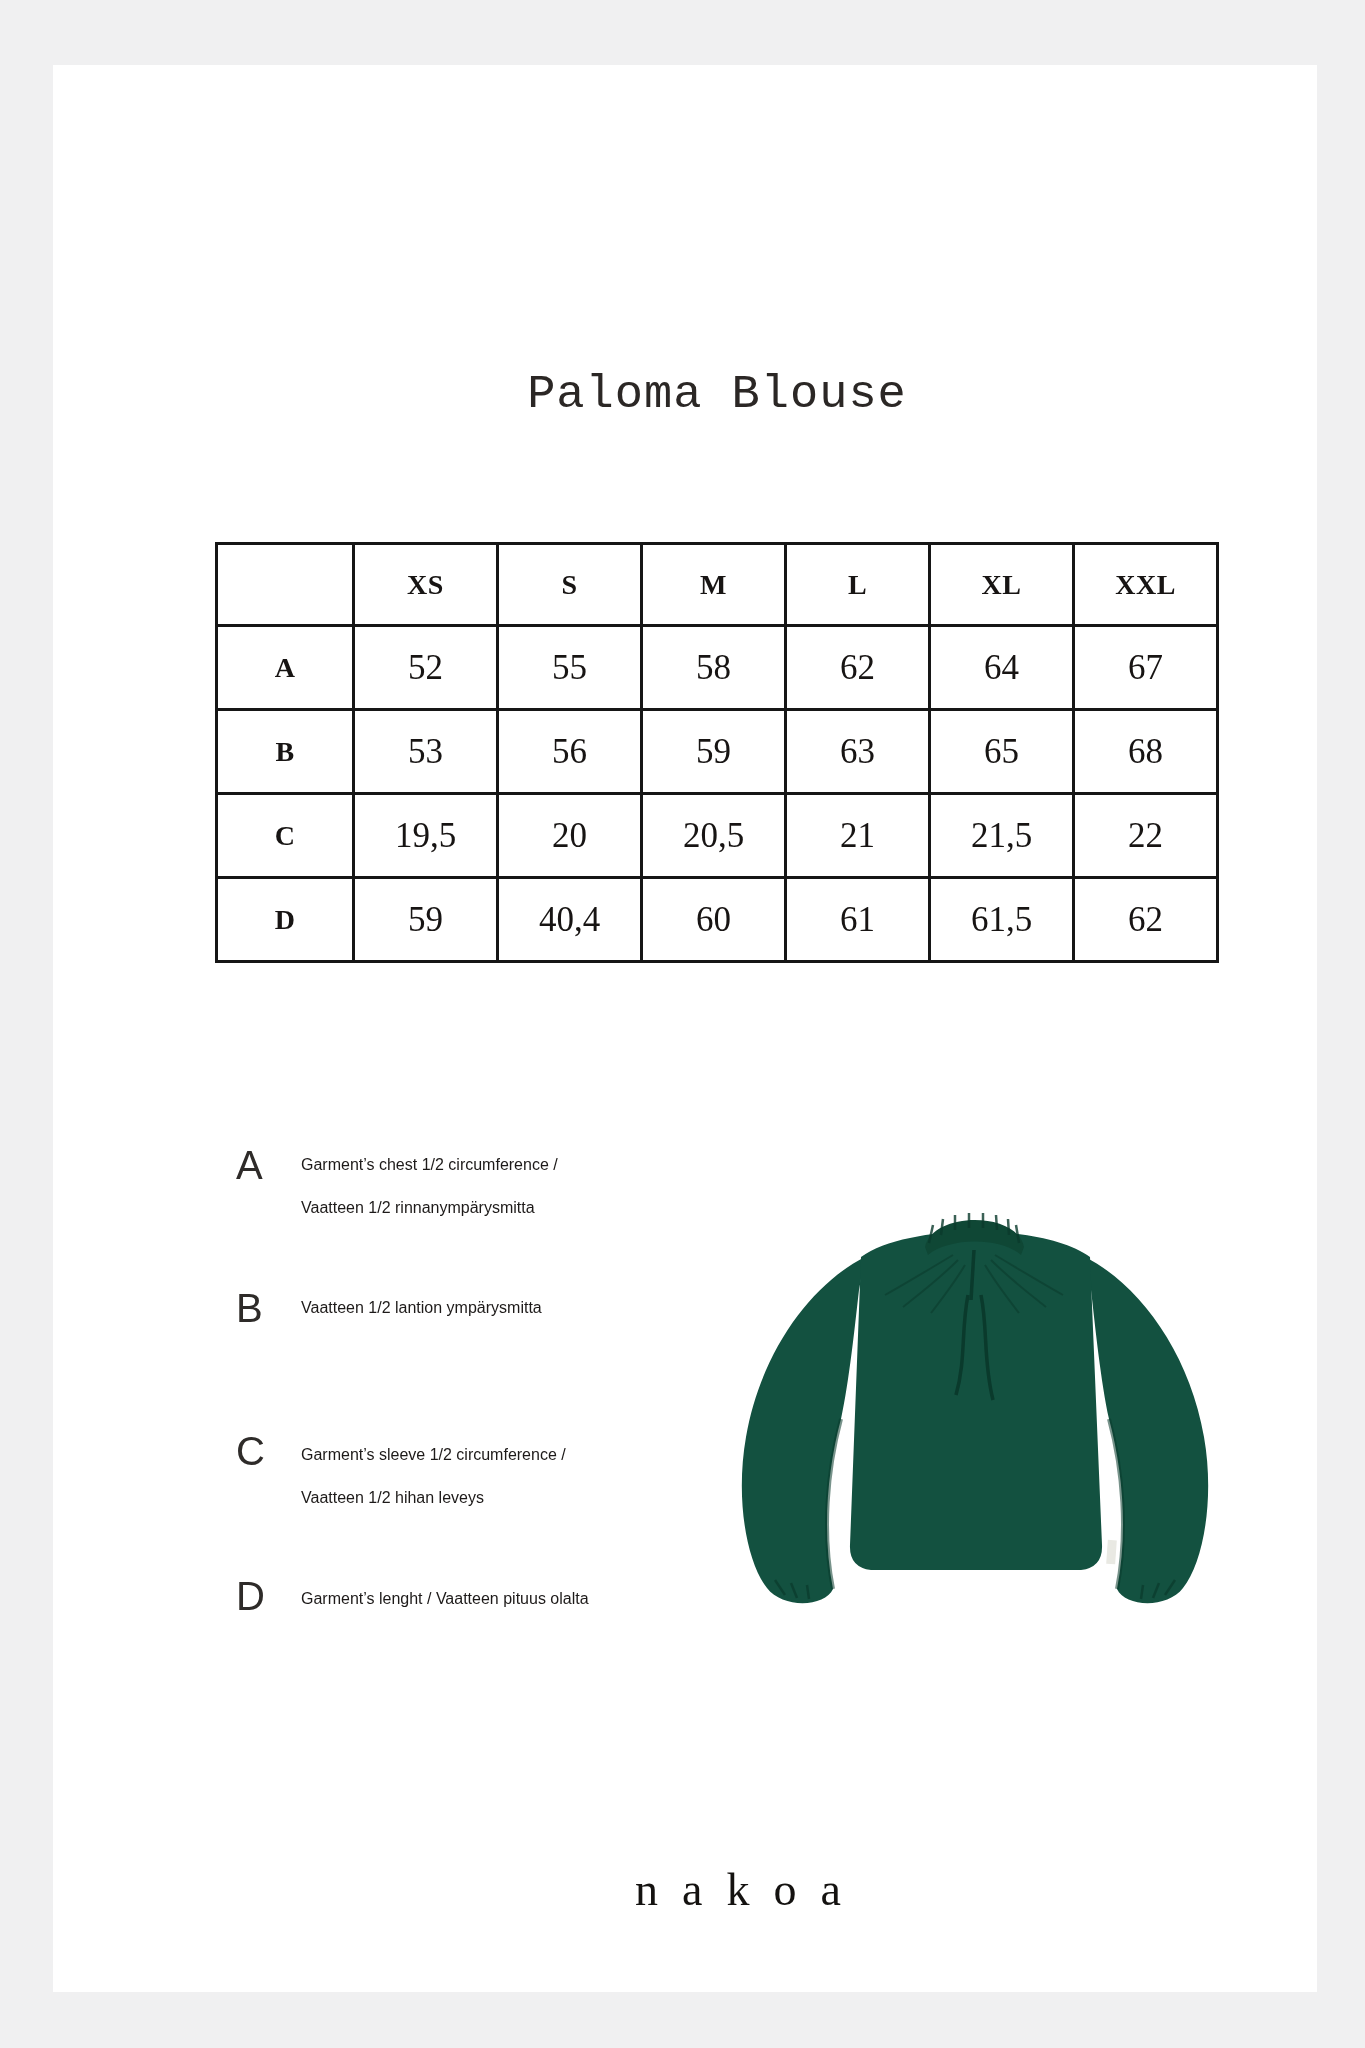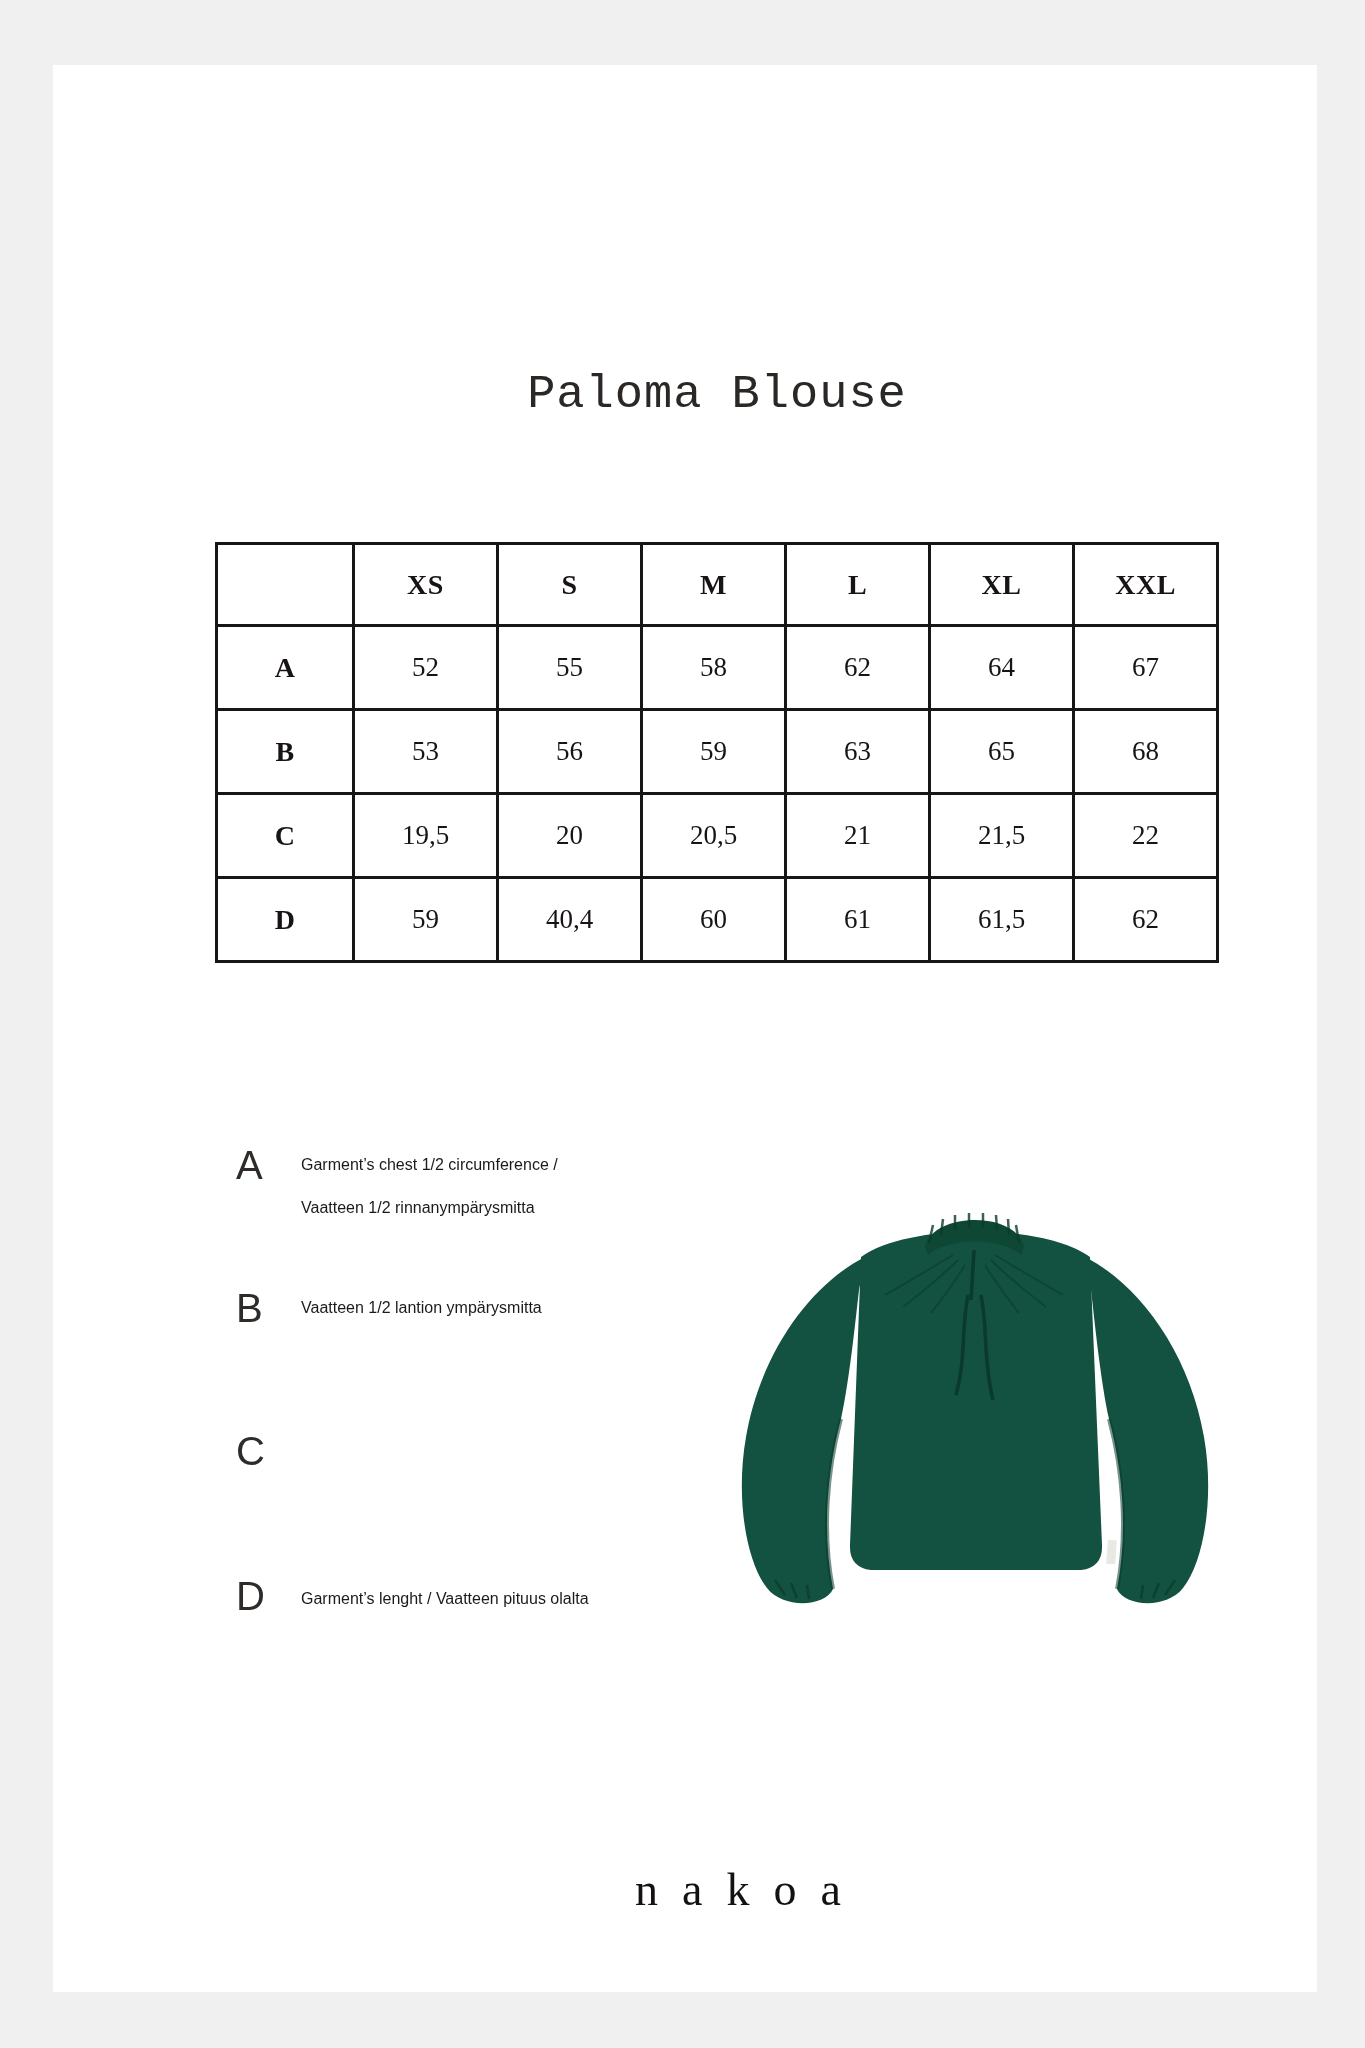--- a/index.html
+++ b/index.html
@@ -32,21 +32,21 @@
   }
   .size-table th,.size-table td{
     border:3px solid #161616;
     text-align:center;vertical-align:middle;
     padding:0;
   }
   .size-table col.label-col{width:137px;}
   .size-table tr{height:84px;}
   .size-table tr.head-row{height:82px;}
   .size-table th{font-size:28px;font-weight:700;letter-spacing:0.5px;}
-  .size-table td{font-size:27px;font-weight:400;}
+  .size-table td{font-size:35px;font-weight:400;}
   .legend-letter{
     position:absolute;left:183px;
     font-size:40px;font-weight:400;color:#2e2b29;line-height:1;
   }
   .legend-text{
     position:absolute;left:248px;
     font-size:16px;line-height:43px;color:#1d1a19;
     white-space:nowrap;
   }
   .product{
@@ -133,20 +133,24 @@
       <div>Garment’s chest 1/2 circumference /</div>
       <div>Vaatteen 1/2 rinnanympärysmitta</div>
     </div>
 
     <div class="legend-letter" style="top:1223px;">B</div>
     <div class="legend-text" style="top:1221px;">
       <div>Vaatteen 1/2 lantion ympärysmitta</div>
     </div>
 
     <div class="legend-letter" style="top:1366px;">C</div>
+    <div class="legend-text" style="top:1368px;">
+      <div>Garment’s sleeve 1/2 circumference /</div>
+      <div>Vaatteen 1/2 hihan leveys</div>
+    </div>
 
     <div class="legend-letter" style="top:1511px;">D</div>
     <div class="legend-text" style="top:1512px;">
       <div>Garment’s lenght / Vaatteen pituus olalta</div>
     </div>
 
     <div class="product">
       <svg width="545" height="450" viewBox="0 0 545 450" xmlns="http://www.w3.org/2000/svg">
 
         <path d="M 162 62 C 110 88, 58 155, 43 242 C 32 305, 44 368, 64 393

